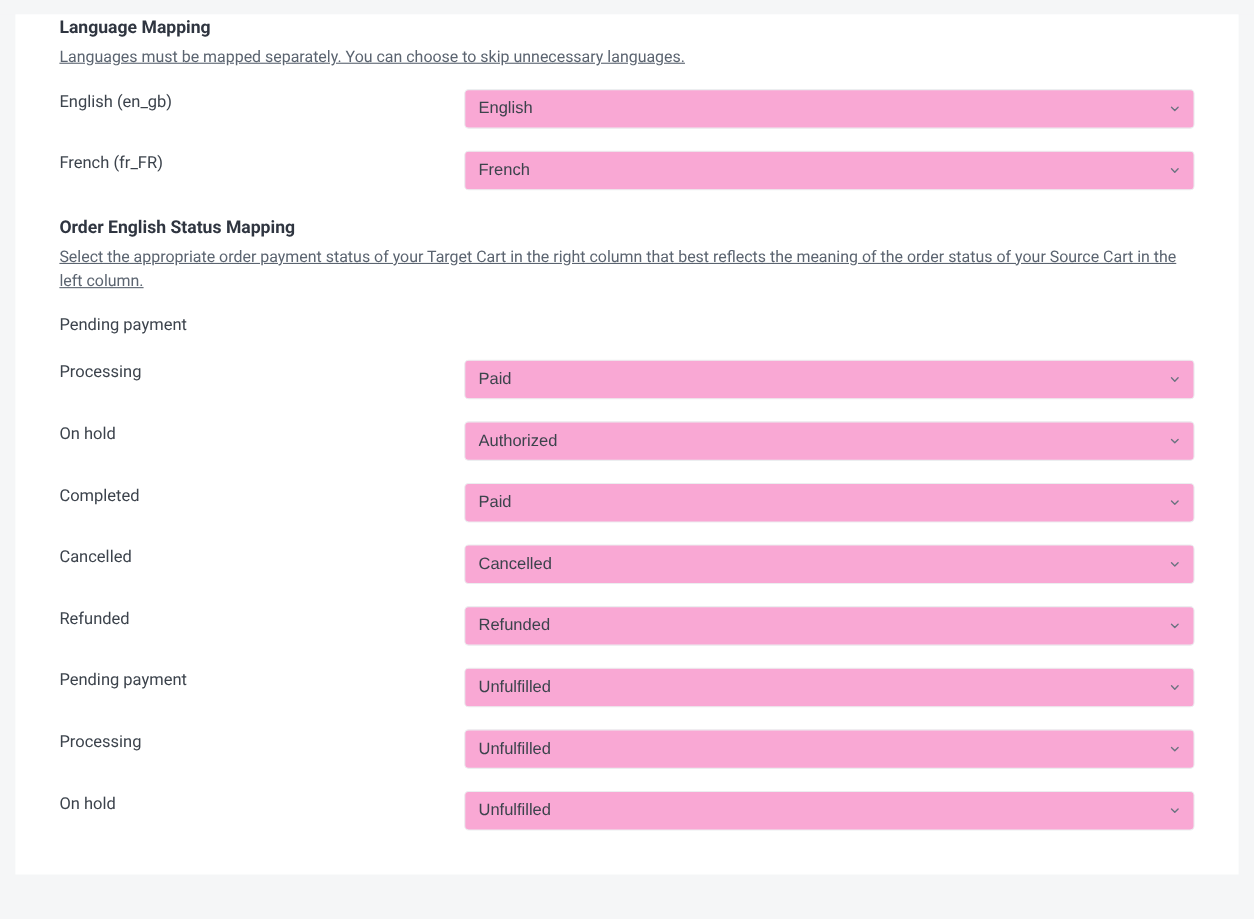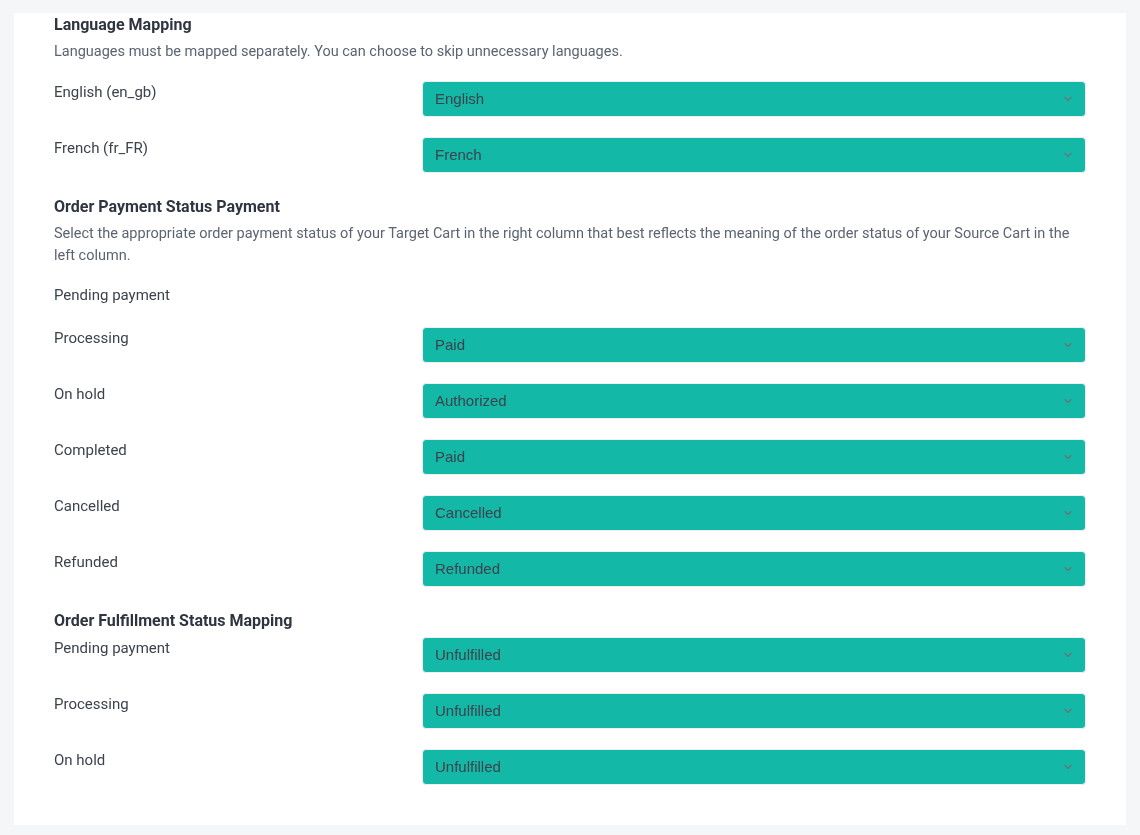--- a/index.html
+++ b/index.html
@@ -28,20 +28,21 @@
       margin-top: 13px;
       margin-bottom: 4px;
     }
     .section-title.mt {
       margin-top: 22px;
     }
     .section-desc {
       font-size: 14.5px;
       color: #5b6470;
       margin-bottom: 18px;
+      text-decoration: underline;
     }
     .section-desc a {
       color: #2aa4d8;
       text-decoration: none;
     }
     .map-row {
       display: flex;
       align-items: flex-start;
       margin-bottom: 20px;
     }
@@ -51,21 +52,21 @@
       color: #3c434c;
       padding-right: 20px;
     }
     .select-wrap {
       position: relative;
       flex: 1;
     }
     .select {
       width: 100%;
       height: 36px;
-      background: #14b8a6;
+      background: #f9a8d4;
       border: 1px solid #eceef0;
       border-radius: 4px;
       padding: 0 36px 0 12px;
       font-size: 15px;
       color: #3c434c;
       appearance: none;
       -webkit-appearance: none;
       -moz-appearance: none;
       cursor: pointer;
       outline: none;
@@ -112,21 +113,21 @@
           <option>French</option>
         </select>
         <span class="select-caret">
           <svg width="12" height="12" viewBox="0 0 24 24" fill="none" stroke="currentColor" stroke-width="2.5" stroke-linecap="round" stroke-linejoin="round">
               <polyline points="6 9 12 15 18 9"></polyline>
             </svg>
         </span>
       </div>
     </div>
 
-    <h3 class="section-title mt">Order Payment Status Payment</h3>
+    <h3 class="section-title mt">Order English Status Mapping</h3>
     <p class="section-desc">Select the appropriate order payment status of your Target Cart in the right column that best reflects the meaning of the order status of your Source Cart in the left column.</p>
 
     <div class="map-row">
       <div class="map-label">Pending payment</div>
     </div>
 
     <div class="map-row">
       <div class="map-label">Processing</div>
       <div class="select-wrap">
         <select class="select">
@@ -189,21 +190,20 @@
           <option>Refunded</option>
         </select>
         <span class="select-caret">
           <svg width="12" height="12" viewBox="0 0 24 24" fill="none" stroke="currentColor" stroke-width="2.5" stroke-linecap="round" stroke-linejoin="round">
               <polyline points="6 9 12 15 18 9"></polyline>
             </svg>
         </span>
       </div>
     </div>
 
-    <h3 class="section-title mt">Order Fulfillment Status Mapping</h3>
 
     <div class="map-row">
       <div class="map-label">Pending payment</div>
       <div class="select-wrap">
         <select class="select">
           <option>Unfulfilled</option>
         </select>
         <span class="select-caret">
           <svg width="12" height="12" viewBox="0 0 24 24" fill="none" stroke="currentColor" stroke-width="2.5" stroke-linecap="round" stroke-linejoin="round">
               <polyline points="6 9 12 15 18 9"></polyline>

